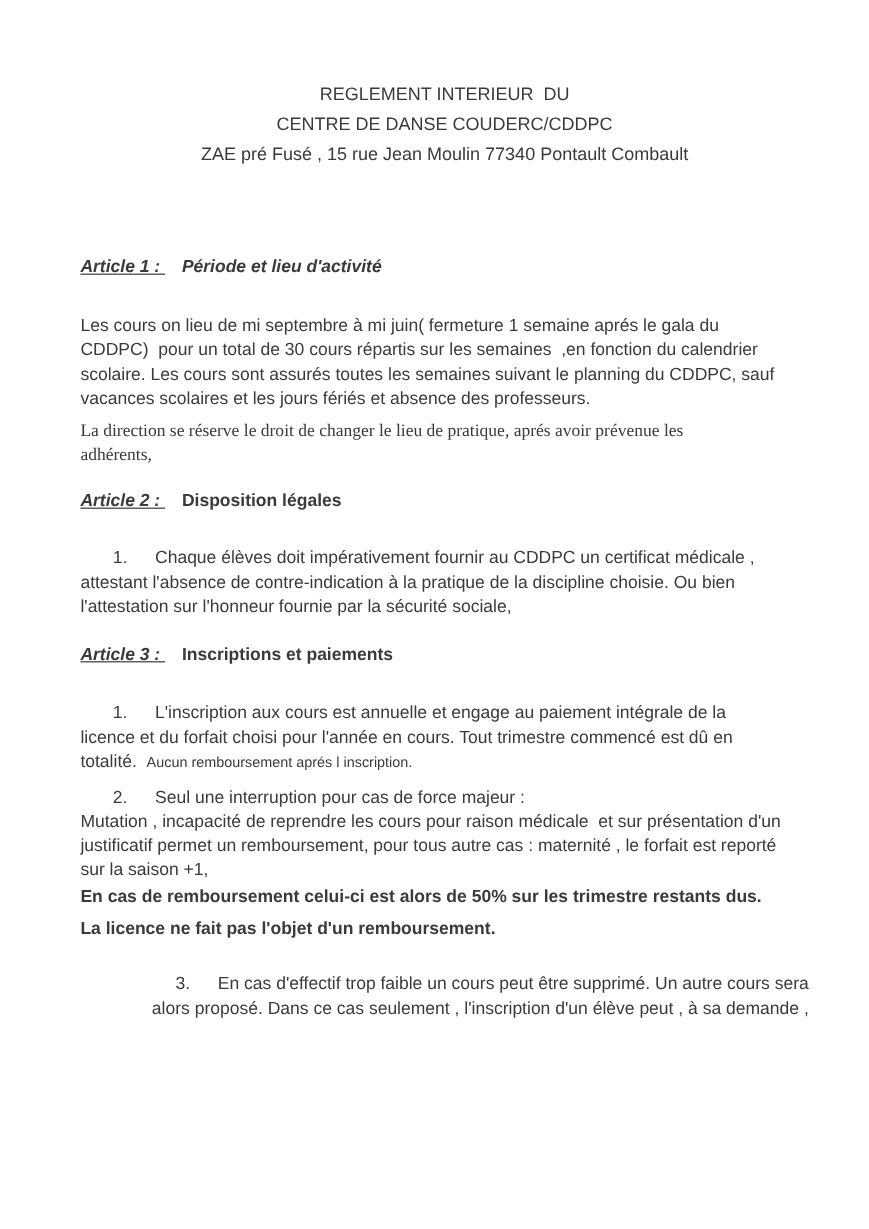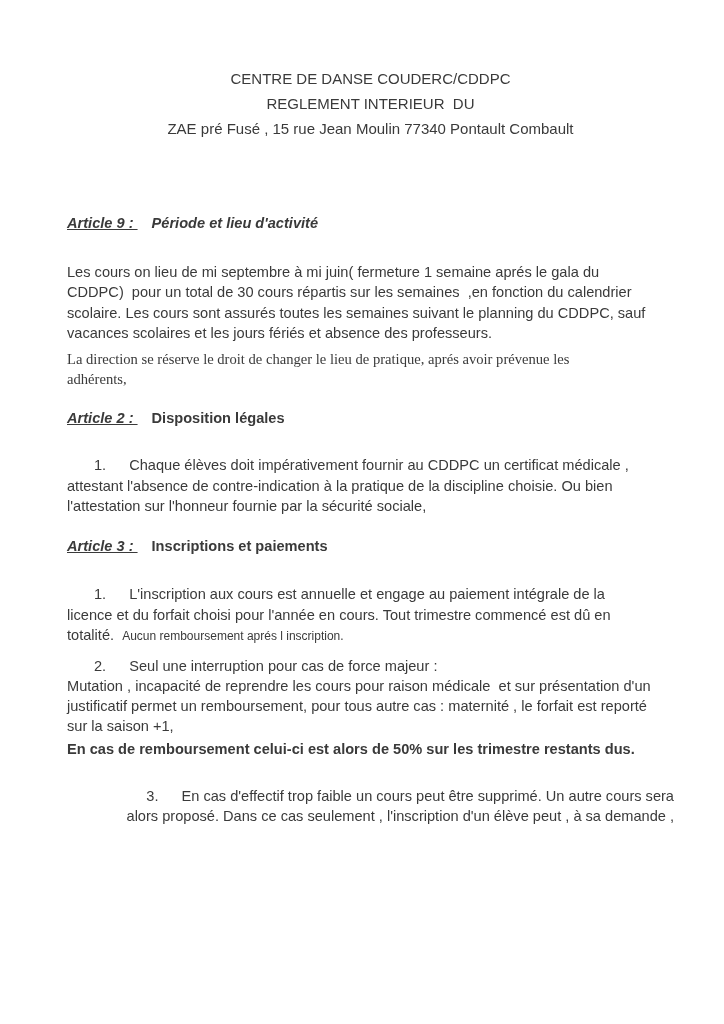--- a/index.html
+++ b/index.html
@@ -45,26 +45,26 @@
   .m-b2   { margin-top: 5px   !important; }
   .m-i3   { margin-top: 26px  !important; text-align: right; }
 </style>
 </head>
 <body>
 
 <div class="page">
   <div class="doc">
 
     <div class="doc-header">
+      <p>REGLEMENT INTERIEUR  DU</p>
       <p>CENTRE DE DANSE COUDERC/CDDPC</p>
-      <p>REGLEMENT INTERIEUR  DU</p>
       <p>ZAE pré Fusé , 15 rue Jean Moulin 77340 Pontault Combault</p>
     </div>
 
-    <p class="art m-a1h"><span class="label">Article 9 : </span><span class="tgap"></span><span class="it">Période et lieu d'activité</span></p>
+    <p class="art m-a1h"><span class="label">Article 1 : </span><span class="tgap"></span><span class="it">Période et lieu d'activité</span></p>
 
     <p class="m-p1">Les cours on lieu de mi septembre à mi juin( fermeture 1 semaine aprés le gala du
 CDDPC)  pour un total de 30 cours répartis sur les semaines  ,en fonction du calendrier
 scolaire. Les cours sont assurés toutes les semaines suivant le planning du CDDPC, sauf
 vacances scolaires et les jours fériés et absence des professeurs.</p>
 
 
     <p class="m-p3">La direction se réserve le droit de changer le lieu de pratique, aprés avoir prévenue les
 adhérents,</p>
 
@@ -82,18 +82,19 @@
 totalité.  </span><span class="note">Aucun remboursement aprés l inscription.</span></p>
 
     <p class="item m-a3i2"><span>2.</span><span class="ngap"></span><span>Seul une interruption pour cas de force majeur :</span></p>
 
     <p class="m-mut">Mutation , incapacité de reprendre les cours pour raison médicale  et sur présentation d'un
 justificatif permet un remboursement, pour tous autre cas : maternité , le forfait est reporté
 sur la saison +1,</p>
 
     <p class="boldline m-b1">En cas de remboursement celui-ci est alors de 50% sur les trimestre restants dus.</p>
 
+    <p class="boldline m-b2">La licence ne fait pas l'objet d'un remboursement.</p>
 
     <p class="item m-i3"><span>3.</span><span class="ngap"></span><span>En cas d'effectif trop faible un cours peut être supprimé. Un autre cours sera
 alors proposé. Dans ce cas seulement , l'inscription d'un élève peut , à sa demande ,</span></p>
 
   </div>
 </div>
 
 </body></html>

